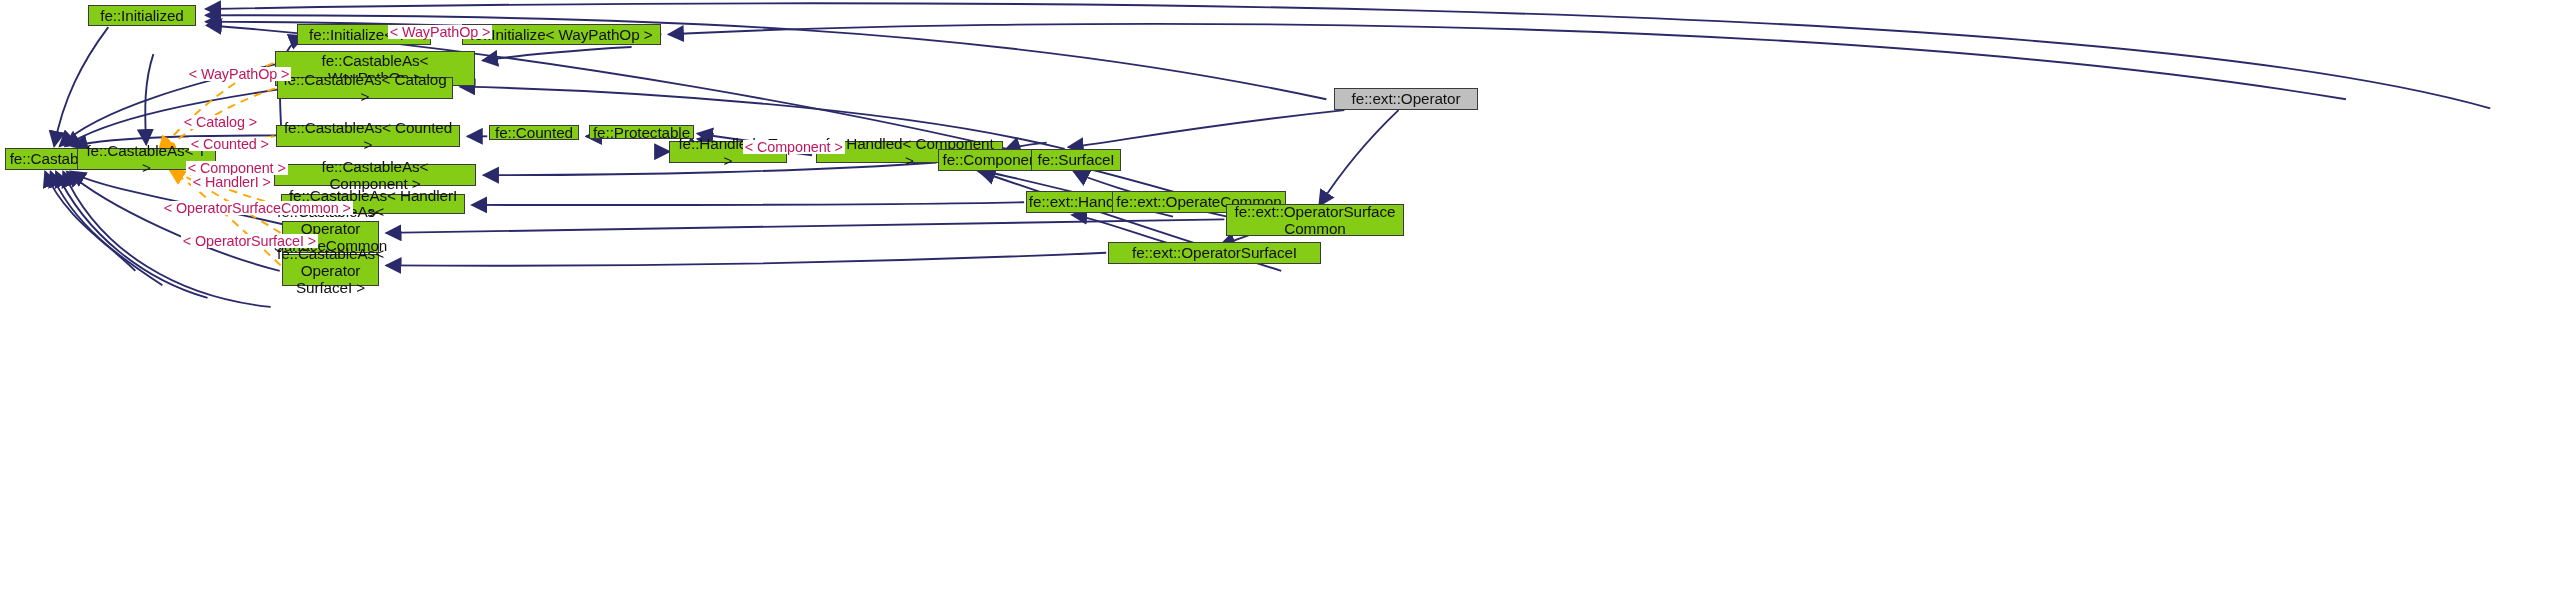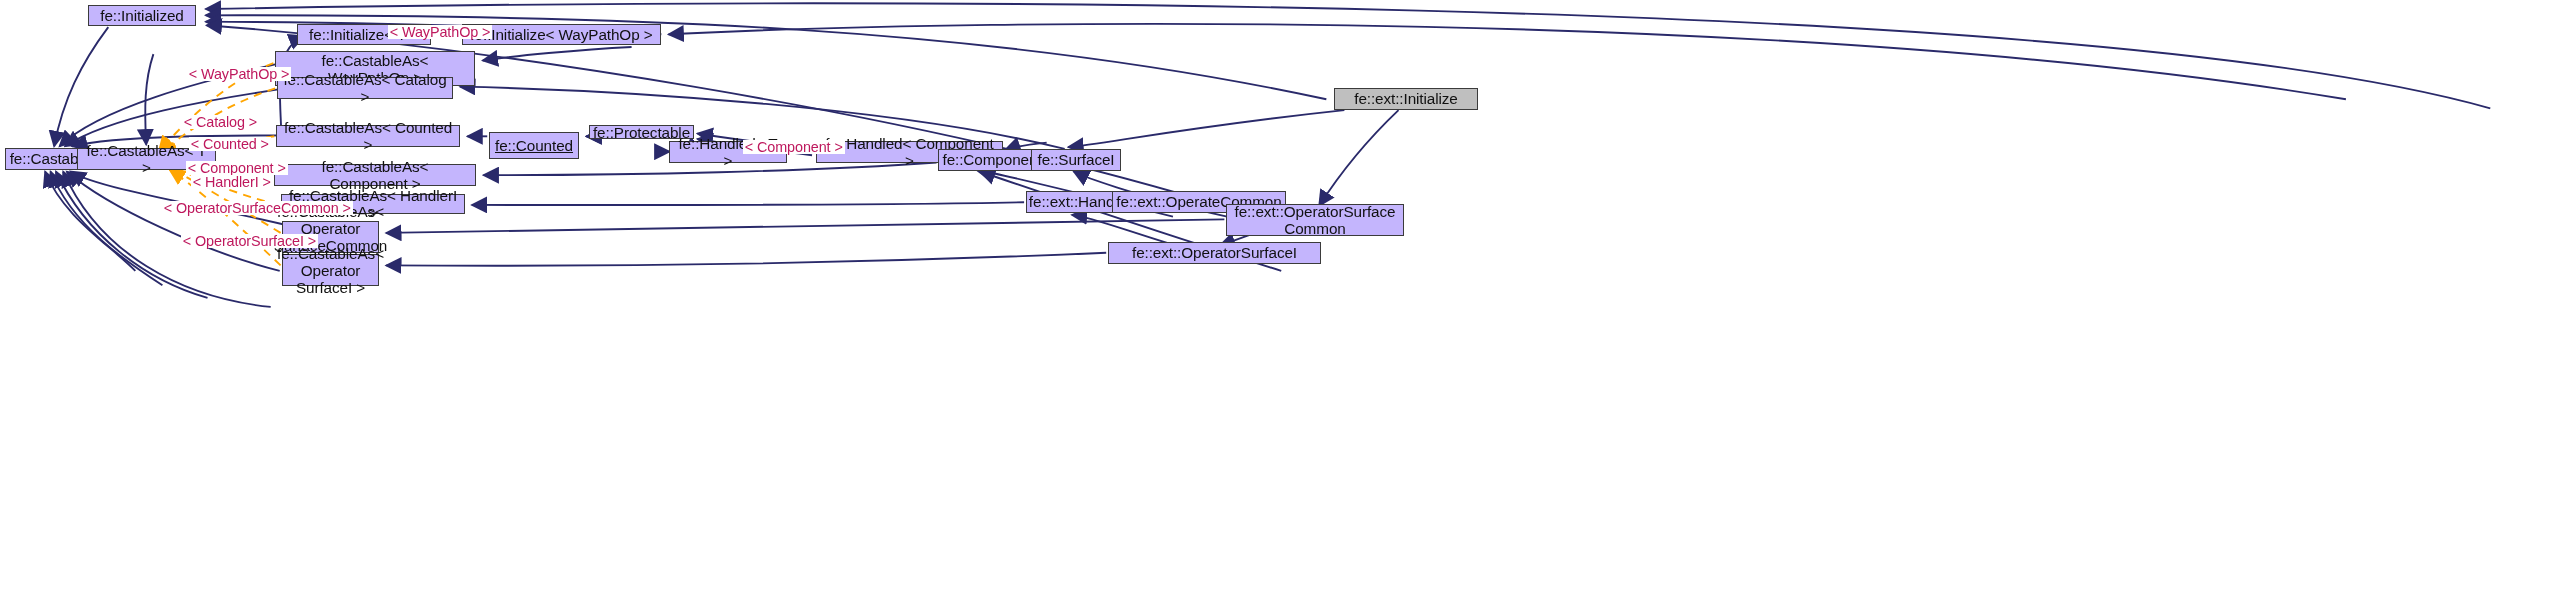--- a/index.html
+++ b/index.html
@@ -19,21 +19,21 @@
   #edges {
     position: absolute;
     left: 0; top: 0;
     width: 2576px;
     height: 594px;
   }
   .node {
     position: absolute;
     box-sizing: border-box;
     border: 1.3px solid #3b3b3b;
-    background: #c4b5fd;
+    background: #84cc16;
     color: #111111;
     font-size: 15.3px;
     line-height: 17px;
     text-align: center;
     display: flex;
     align-items: center;
     justify-content: center;
     padding: 0 5.4px;
     white-space: pre-line;
     letter-spacing: -0.1px;
@@ -161,32 +161,32 @@
       <div class="node" style="left: 277px; top: 77px; width: 176px; height: 21.7px;">fe::CastableAs&lt; Catalog &gt;</div>
       <div class="node" style="left: 276px; top: 125px; width: 184px; height: 21.7px;">fe::CastableAs&lt; Counted &gt;</div>
       <div class="node" style="left: 5.4px; top: 148px; width: 89px; height: 21.7px;">fe::Castable</div>
       <div class="node" style="left: 77px; top: 148px; width: 139px; height: 21.7px;">fe::CastableAs&lt; T &gt;</div>
       <div class="node" style="left: 274px; top: 164px; width: 202px; height: 21.7px;">fe::CastableAs&lt; Component &gt;</div>
       <div class="node" style="left: 281px; top: 194px; width: 184px; height: 20px;">fe::CastableAs&lt; HandlerI &gt;</div>
       <div class="node" style="left: 282px; top: 221px; width: 97px; height: 32px;">fe::CastableAs&lt; Operator
 SurfaceCommon &gt;</div>
       <div class="node" style="left: 282px; top: 254px; width: 97px; height: 32px;">fe::CastableAs&lt; Operator
 SurfaceI &gt;</div>
-      <div class="node" style="left: 489px; top: 132px; width: 90px; height: 27px; text-decoration: underline;">fe::Counted</div>
+      <div class="node" style="left: 489px; top: 125px; width: 90px; height: 15px;">fe::Counted</div>
       <div class="node" style="left: 589px; top: 125px; width: 105px; height: 14px;">fe::Protectable</div>
       <div class="node" style="left: 669px; top: 141px; width: 118px; height: 21.7px;">fe::Handled&lt; T &gt;</div>
       <div class="node" style="left: 816px; top: 141px; width: 187px; height: 21.7px;">fe::Handled&lt; Component &gt;</div>
       <div class="node" style="left: 938px; top: 149px; width: 108px; height: 21.7px;">fe::Component</div>
       <div class="node" style="left: 1031px; top: 149px; width: 90px; height: 21.7px;">fe::SurfaceI</div>
       <div class="node" style="left: 1026px; top: 191px; width: 112px; height: 21.7px;">fe::ext::HandlerI</div>
       <div class="node" style="left: 1112px; top: 191px; width: 174px; height: 21.7px;">fe::ext::OperateCommon</div>
       <div class="node" style="left: 1226px; top: 204px; width: 178px; height: 32px;">fe::ext::OperatorSurface
 Common</div>
       <div class="node" style="left: 1108px; top: 242px; width: 213px; height: 21.7px;">fe::ext::OperatorSurfaceI</div>
-      <div class="node current" style="left: 1334px; top: 88px; width: 144px; height: 21.7px;">fe::ext::Initialize</div>
+      <div class="node current" style="left: 1334px; top: 88px; width: 144px; height: 21.7px;">fe::ext::Operator</div>
       <div class="edge-label" style="left: 388px; top: 25px;">&lt; WayPathOp &gt;</div>
       <div class="edge-label" style="left: 187px; top: 67px;">&lt; WayPathOp &gt;</div>
       <div class="edge-label" style="left: 182px; top: 115px;">&lt; Catalog &gt;</div>
       <div class="edge-label" style="left: 189px; top: 137px;">&lt; Counted &gt;</div>
       <div class="edge-label" style="left: 186px; top: 161px;">&lt; Component &gt;</div>
       <div class="edge-label" style="left: 191px; top: 175px;">&lt; HandlerI &gt;</div>
       <div class="edge-label" style="left: 162px; top: 201px;">&lt; OperatorSurfaceCommon &gt;</div>
       <div class="edge-label" style="left: 181px; top: 234px;">&lt; OperatorSurfaceI &gt;</div>
       <div class="edge-label" style="left: 743px; top: 140px;">&lt; Component &gt;</div>
     </div>

